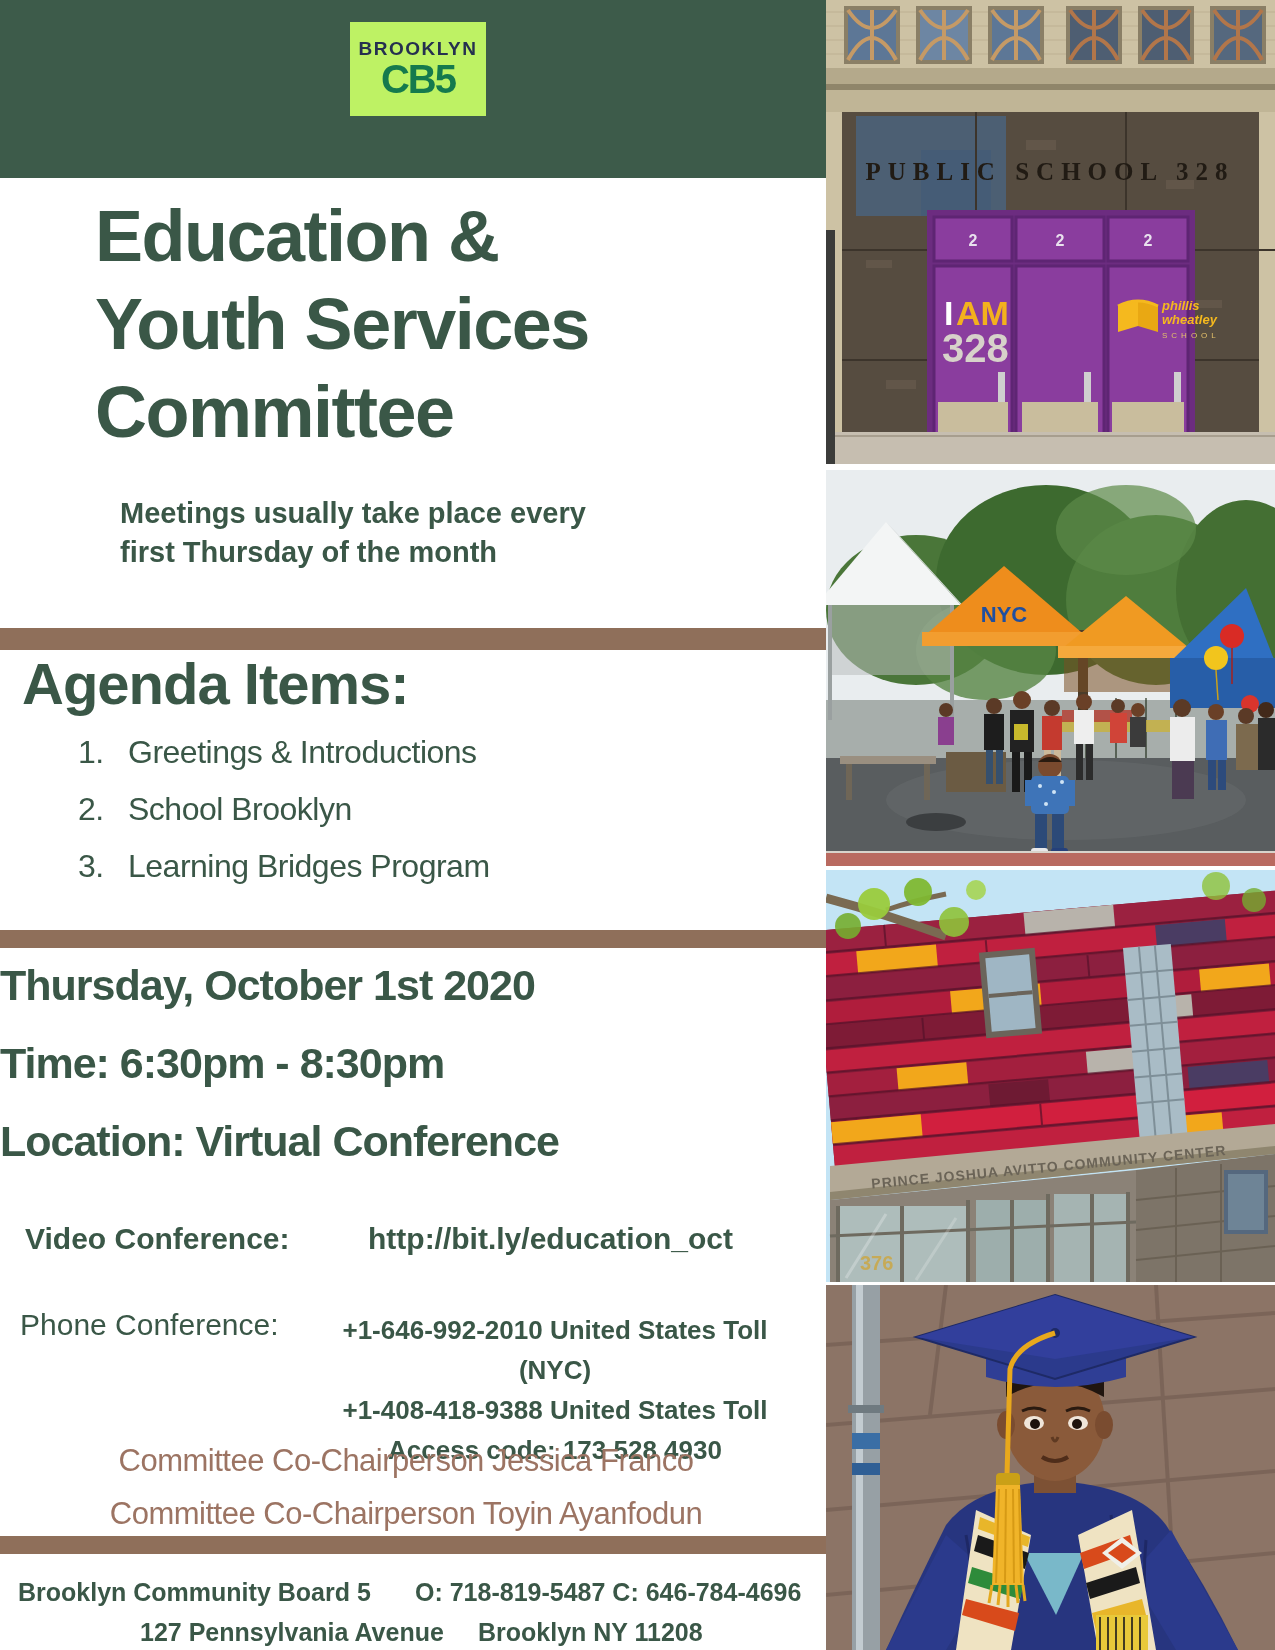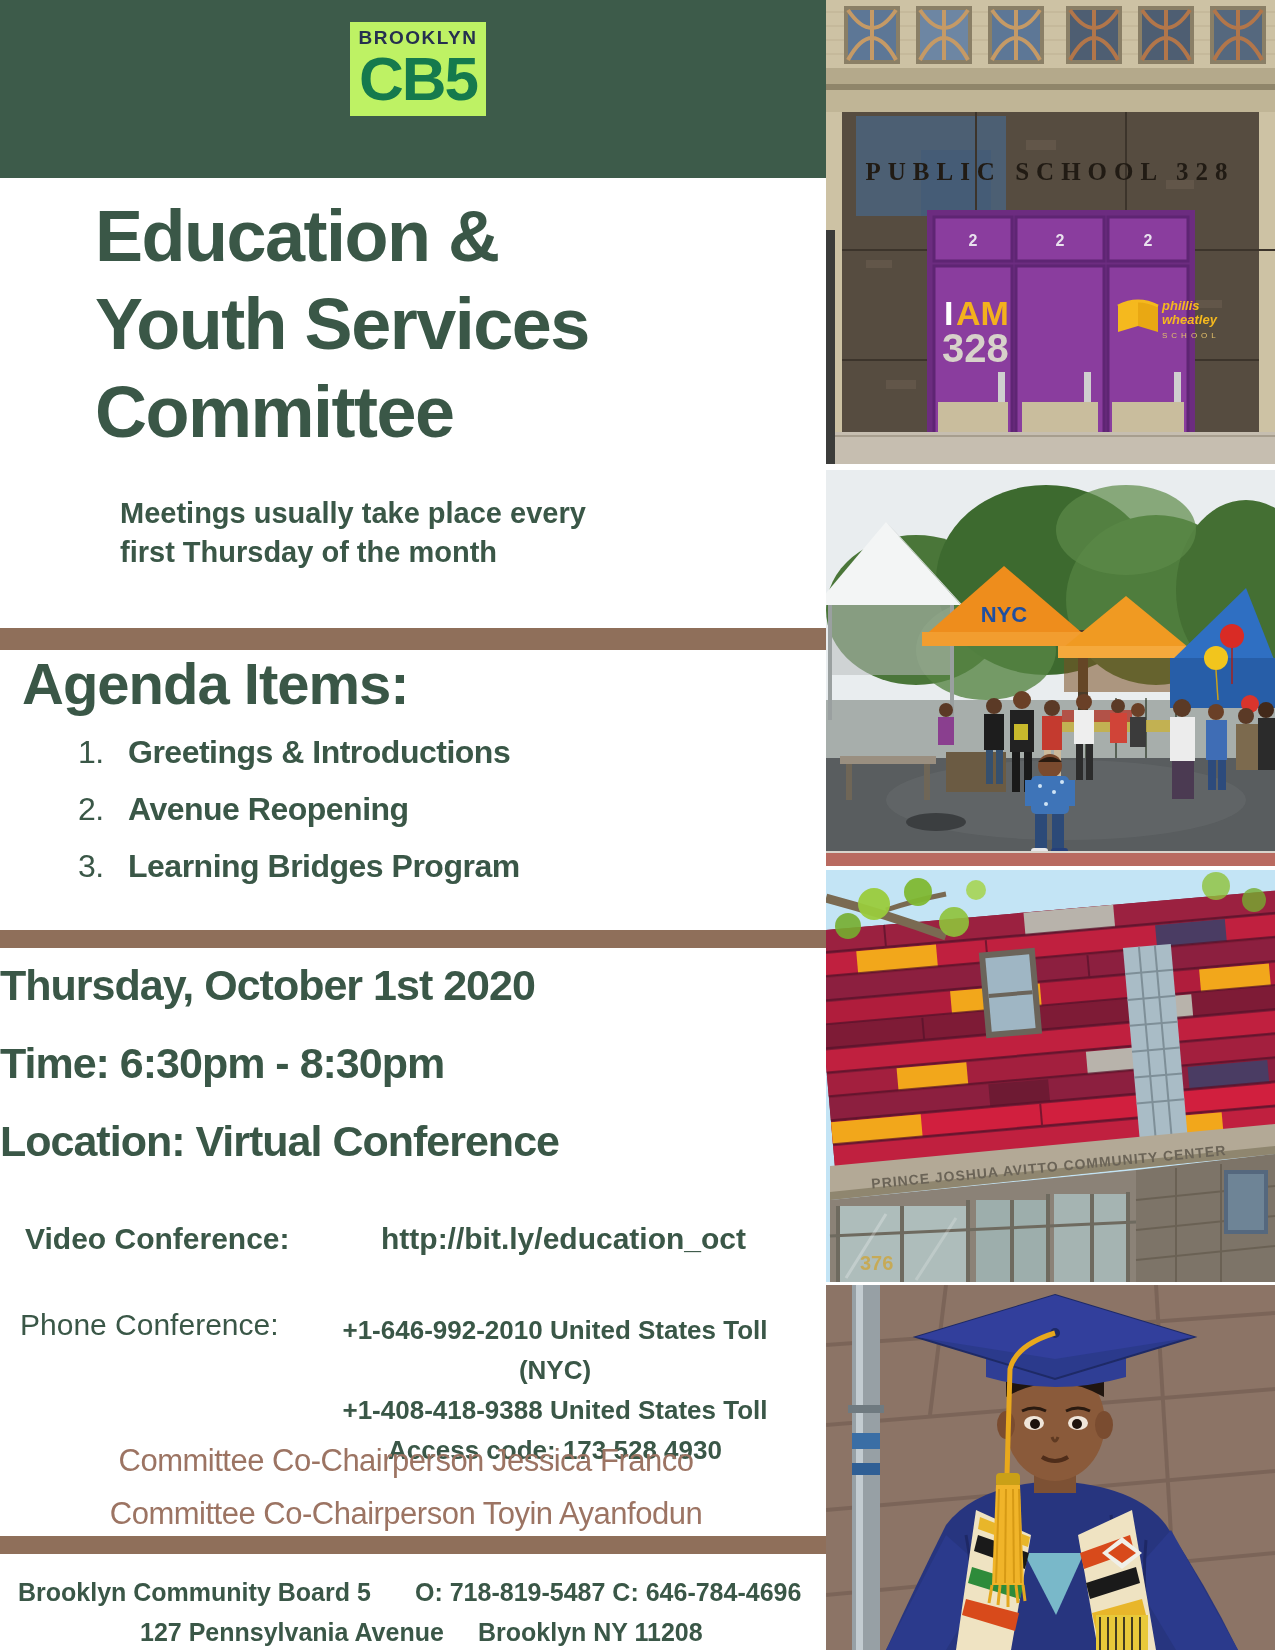--- a/index.html
+++ b/index.html
@@ -4,45 +4,45 @@
 <style>
   html,body{margin:0;padding:0;background:#888;}
   .page{position:relative;width:1275px;height:1650px;background:#ffffff;
         font-family:"Liberation Sans",sans-serif;overflow:hidden;margin:0 auto;}
 
   
   .band{position:absolute;left:0;top:0;width:826px;height:178px;background:#3D5B4A;}
   .logo-box{position:absolute;left:350px;top:22px;width:136px;height:94px;background:#bef264;
             display:flex;flex-direction:column;align-items:center;justify-content:center;line-height:1;}
   .logo-brooklyn{color:#25304f;font-size:19px;font-weight:700;letter-spacing:1.5px;}
-  .logo-cb5{color:#157a4d;font-size:62px;font-weight:700;letter-spacing:-2px;margin-top:1px;}
+  .logo-cb5{color:#157a4d;font-size:40px;font-weight:700;letter-spacing:-2px;margin-top:1px;}
 
   
   .title{position:absolute;left:95px;top:192px;color:#3A5747;font-size:72px;font-weight:700;
          line-height:88px;letter-spacing:-1.5px;white-space:nowrap;}
   .subtitle{position:absolute;left:120px;top:494px;color:#3A5747;font-size:29px;font-weight:700;
             line-height:39px;white-space:nowrap;}
 
   .divider{position:absolute;left:0;width:826px;background:#8F6F5A;}
 
   
   .agenda-heading{position:absolute;left:22px;top:650px;color:#3A5747;font-size:58px;font-weight:700;letter-spacing:-1px;}
   .agenda-list{position:absolute;left:78px;top:735px;color:#3A5747;font-size:32px;letter-spacing:-0.5px;}
   .agenda-item{display:flex;gap:16px;margin-bottom:23px;line-height:34px;}
   .agenda-num{font-weight:400;min-width:34px;}
-  .agenda-label{font-weight:700;}
+  .agenda-label{font-weight:400;}
 
   
   .event-block{position:absolute;left:0;top:960px;width:826px;text-align:left;color:#3A5747;
                font-weight:700;font-size:43px;letter-spacing:-1px;}
   .event-line{line-height:50px;margin-bottom:28px;}
 
   
   .video-label{position:absolute;left:25px;top:1222px;color:#3A5747;font-size:30px;font-weight:700;}
-  .video-url{position:absolute;left:368px;top:1222px;color:#3A5747;font-size:30px;font-weight:700;margin-left:13px;}
+  .video-url{position:absolute;left:368px;top:1222px;color:#3A5747;font-size:30px;font-weight:700;}
   .phone-label{position:absolute;left:20px;top:1308px;color:#3A5747;font-size:30px;font-weight:400;}
   .phone-values{position:absolute;left:305px;top:1310px;width:500px;text-align:center;color:#3A5747;
                 font-size:26px;font-weight:700;line-height:40px;}
 
   
   .chairs{position:absolute;left:0;top:1434px;width:812px;text-align:center;color:#9C7463;
           font-size:31px;font-weight:400;line-height:53px;letter-spacing:-0.5px;}
 
   
   .footer{position:absolute;left:0;top:1572px;width:826px;color:#3A5747;font-size:25px;font-weight:700;}
@@ -82,21 +82,21 @@
   <div class="divider" style="top:628px;height:22px;"></div>
 
   <div class="agenda-heading">Agenda Items:</div>
   <div class="agenda-list">
     <div class="agenda-item">
       <span class="agenda-num">1.</span>
       <span class="agenda-label">Greetings &amp; Introductions</span>
     </div>
     <div class="agenda-item">
       <span class="agenda-num">2.</span>
-      <span class="agenda-label">Avenue Reopening</span>
+      <span class="agenda-label">School Brooklyn</span>
     </div>
     <div class="agenda-item">
       <span class="agenda-num">3.</span>
       <span class="agenda-label">Learning Bridges Program</span>
     </div>
   </div>
 
   <div class="divider" style="top:930px;height:18px;"></div>
 
   <div class="event-block">

